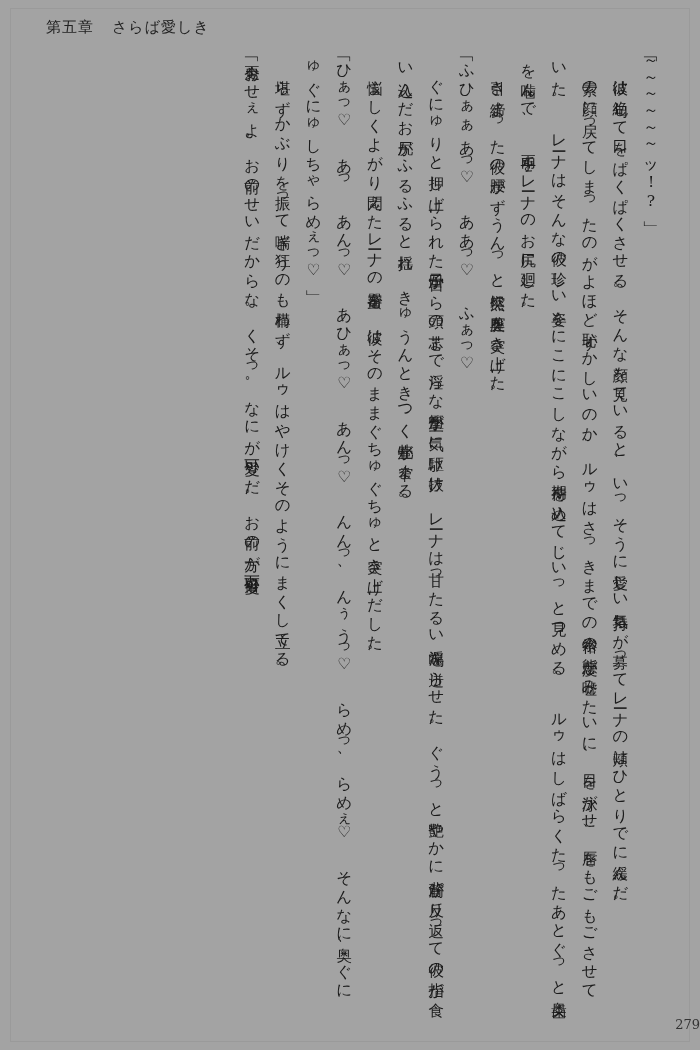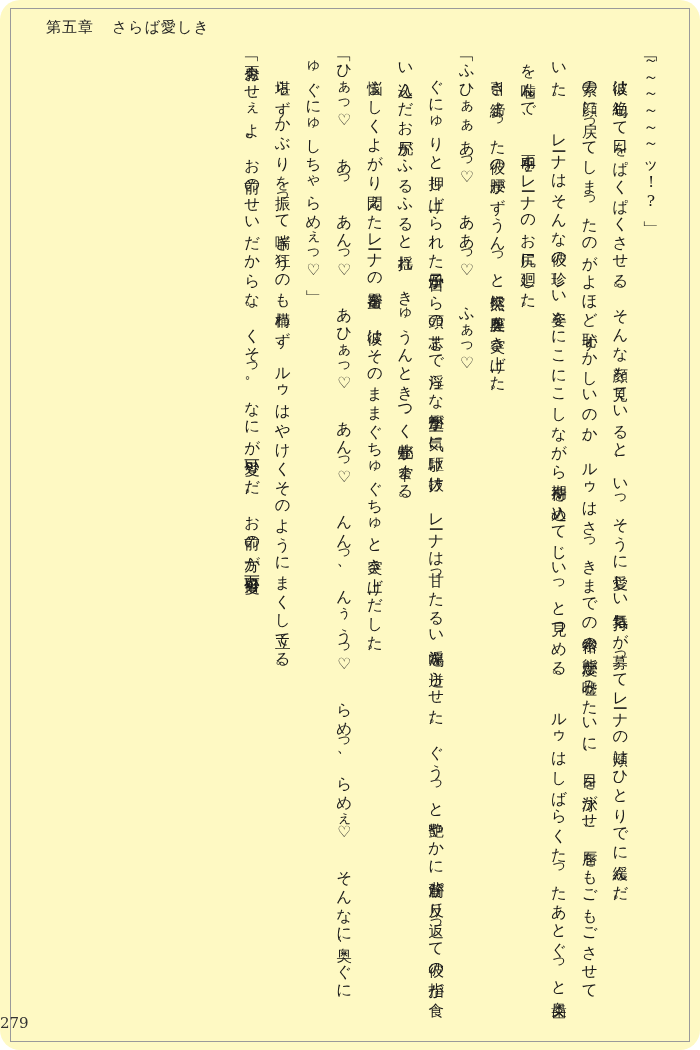--- a/index.html
+++ b/index.html
@@ -12,22 +12,21 @@
     height: 1050px;
     font-family: "DejaVu Serif", "Liberation Serif", serif;
     color: #1a1a1a;
     position: relative;
     overflow: hidden;
   }
 
   #page {
     position: absolute;
     inset: 0;
-    background: #fef9c3;
-    border-radius: 20px;
+    background: #a3a3a3;
   }
 
   
   #page-frame {
     position: absolute;
     left: 10px;
     top: 8px;
     right: 10px;
     bottom: 8px;
     border: 1px solid #9a9a9a;
@@ -70,22 +69,22 @@
     padding: 0;
     text-indent: 0;
   }
 
   
   #page-number {
     position: absolute;
     bottom: 18px;
     left: 0;
     right: 0;
-    text-align: left;
-    font-size: 15px;
+    text-align: right;
+    font-size: 13px;
     color: #333;
     font-family: "DejaVu Serif", "Liberation Serif", serif;
   }
 </style>
 </head>
 <body>
 
 <div id="page">
 
   <div id="page-frame"></div>

